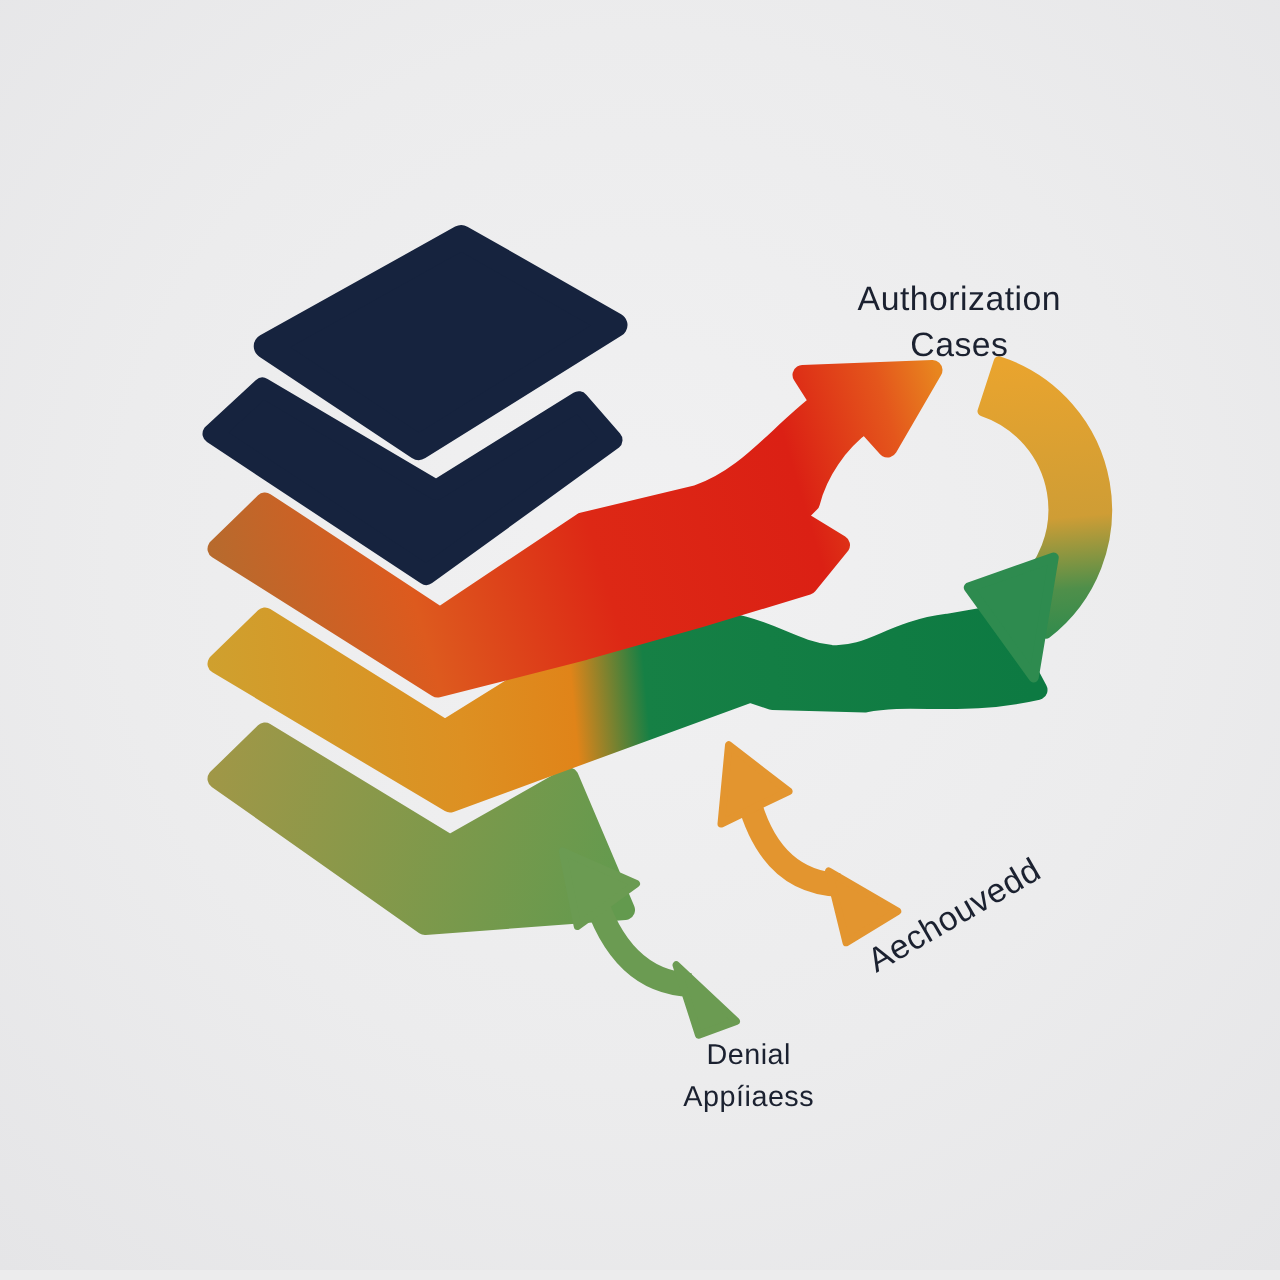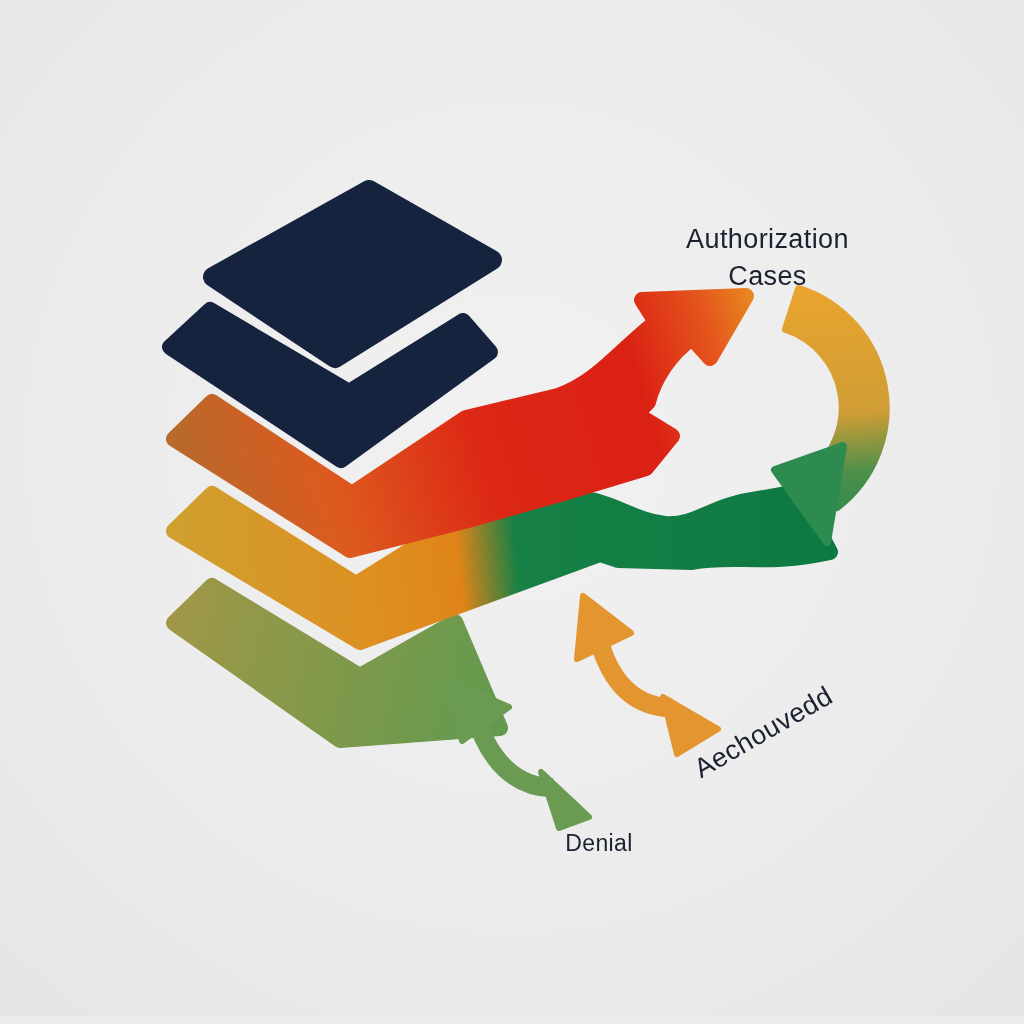--- a/index.html
+++ b/index.html
@@ -100,15 +100,16 @@
     <span class="line">Authorization</span>
     <span class="line">Cases</span>
   </div>
 
   <div class="label label-achieved">
     <span>Aechouvedd</span>
   </div>
 
   <div class="label label-denial">
     <span class="line">Denial</span>
+    <span class="line">Appíiaess</span>
   </div>
 
 </div>
 
 </body></html>

